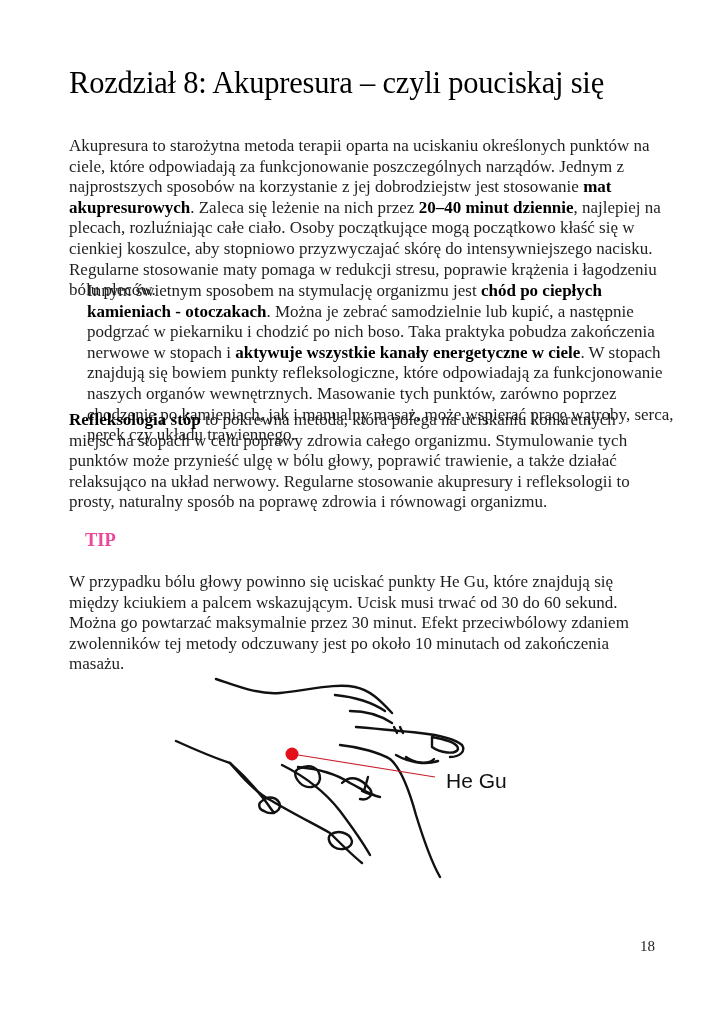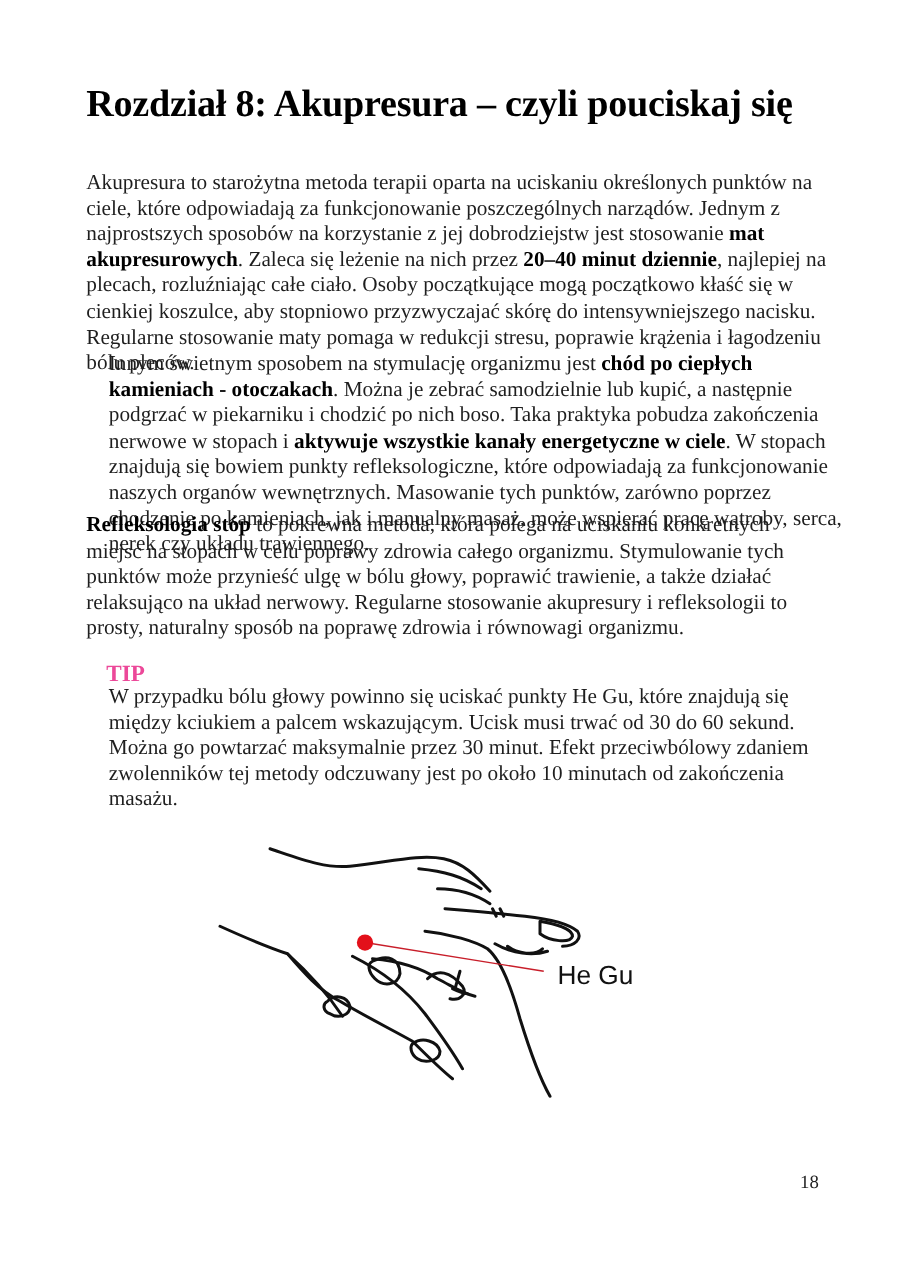--- a/index.html
+++ b/index.html
@@ -2,36 +2,36 @@
 <html><head>
 <meta charset="utf-8">
 <style>
   html, body { margin: 0; padding: 0; background: #ffffff; }
   body {
     width: 724px; height: 1024px; position: relative; overflow: hidden;
     font-family: "Liberation Serif", "DejaVu Serif", serif; color: #1a1a1a;
   }
   .page-title {
     position: absolute; left: 69px; top: 66px; margin: 0;
-    font-size: 30.5px; font-weight: bold; color: #000; letter-spacing: -0.2px;
+    font-size: 30.5px; font-weight: normal; color: #000; letter-spacing: -0.2px;
     white-space: nowrap;
   }
   .para {
     position: absolute; left: 69px; width: 592px; margin: 0;
     font-size: 17px; line-height: 20.6px; color: #1e1e1e;
   }
   .para b { color: #000; }
   #p1 { top: 136px; }
   #p2 { top: 281px; margin-left: 18px; }
   #p3 { top: 410px; }
   .tip-heading {
     position: absolute; left: 85px; top: 530px; margin: 0;
     font-size: 18.5px; font-weight: bold; color: #ec4899;
   }
-  #p4 { top: 547px; margin-left: 18px; }
+  #p4 { top: 572px; }
   .figure { position: absolute; left: 170px; top: 665px; width: 340px; height: 215px; }
   .figure svg { width: 340px; height: 215px; display: block; }
   .figure-label {
     position: absolute; left: 276px; top: 104px;
     font-family: "Liberation Sans", "DejaVu Sans", sans-serif; font-size: 21px; color: #111;
   }
   .page-number {
     position: absolute; left: 640px; top: 938px; font-size: 15px; color: #222;
   }
 </style>

